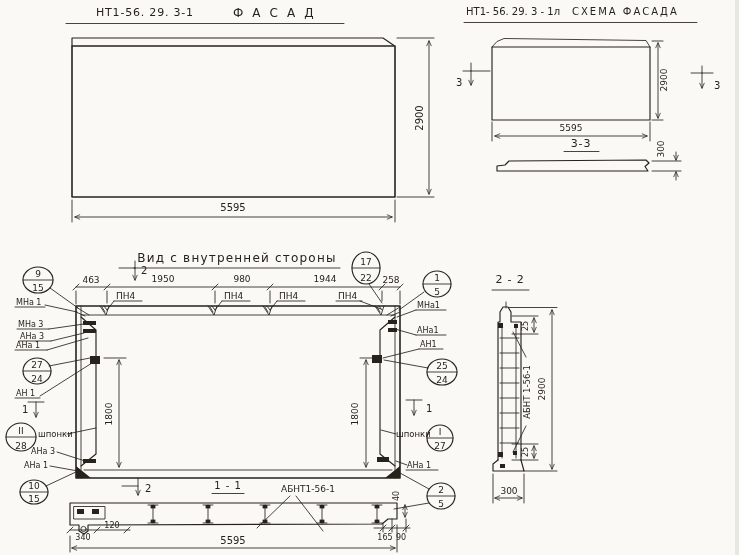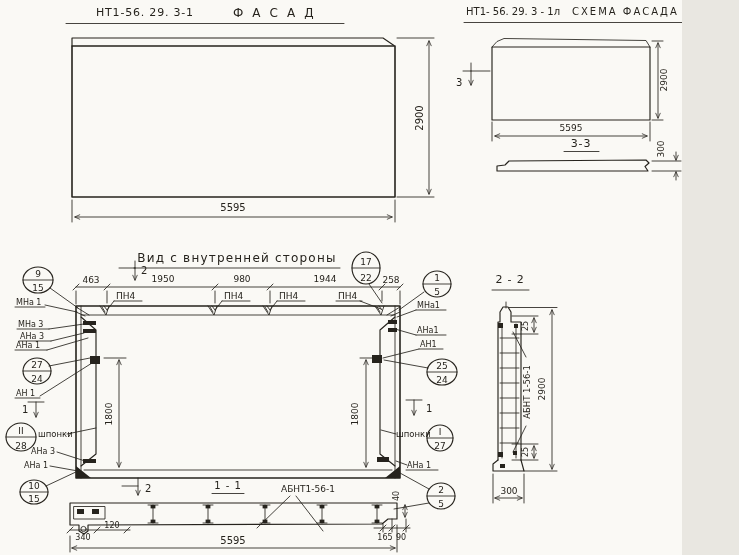--- a/index.html
+++ b/index.html
@@ -1,17 +1,17 @@
 <!DOCTYPE html>
 <html><head>
 <meta charset="utf-8">
 <style>
   html,body{margin:0;padding:0}
   body{background:#e9e7e1}
-  .sheet{position:relative;width:682px;height:555px;background:#faf9f5;overflow:hidden}
+  .sheet{position:relative;width:735px;height:555px;background:#faf9f5;overflow:hidden}
   svg{display:block}
   text{font-family:"DejaVu Sans","Liberation Sans",sans-serif;fill:#26231d}
   .t8{font-size:8px}
   .t85{font-size:8.5px}
   .t9{font-size:9px}
   .t10{font-size:10px}
   .t11{font-size:11px;letter-spacing:.8px}
   .t12{font-size:12px;letter-spacing:1.2px}
   .sp{letter-spacing:9px}
   .mid{text-anchor:middle}

